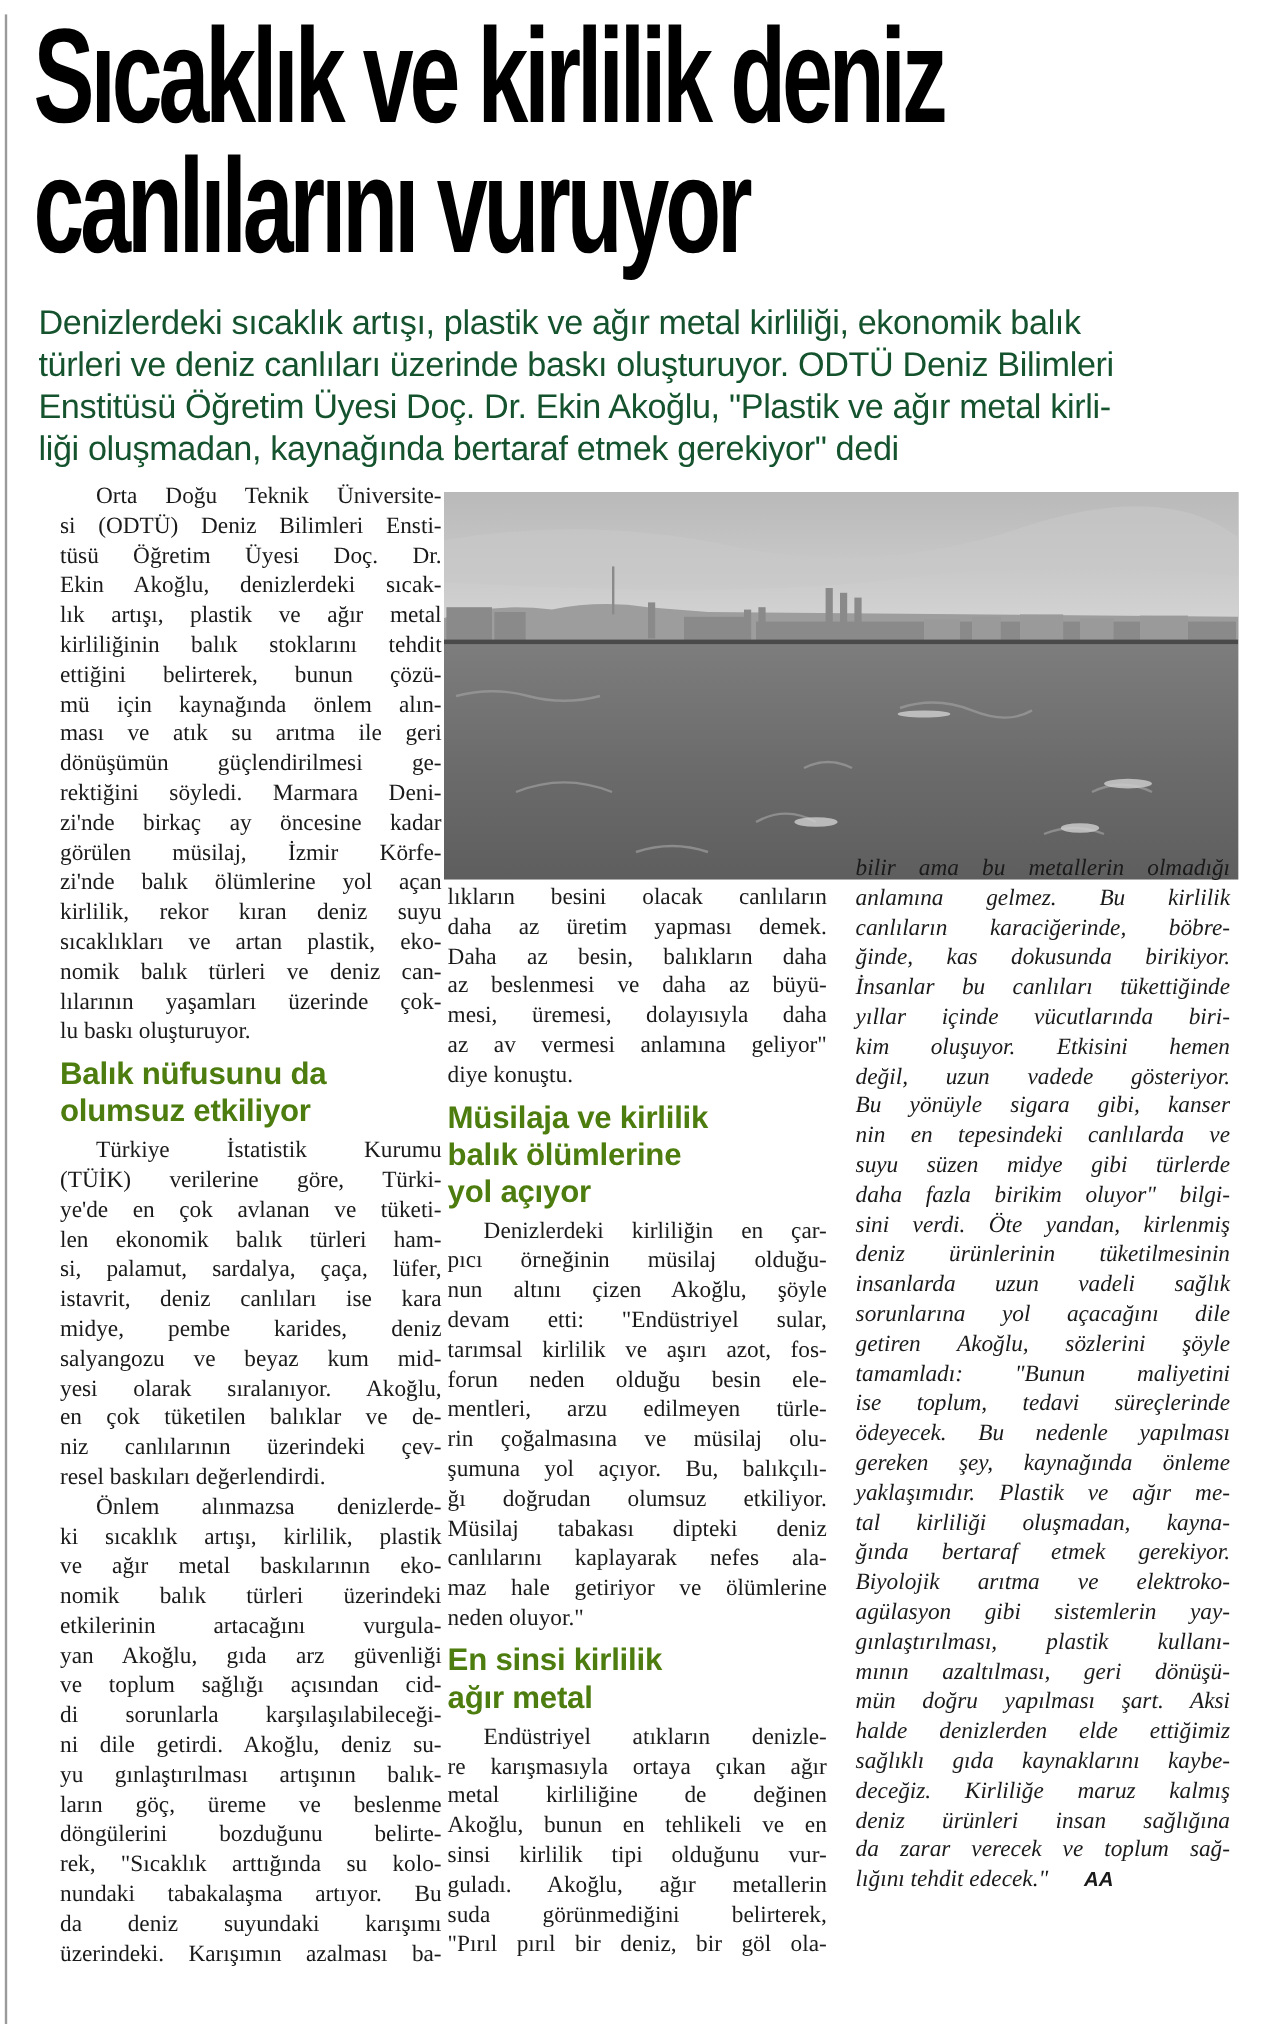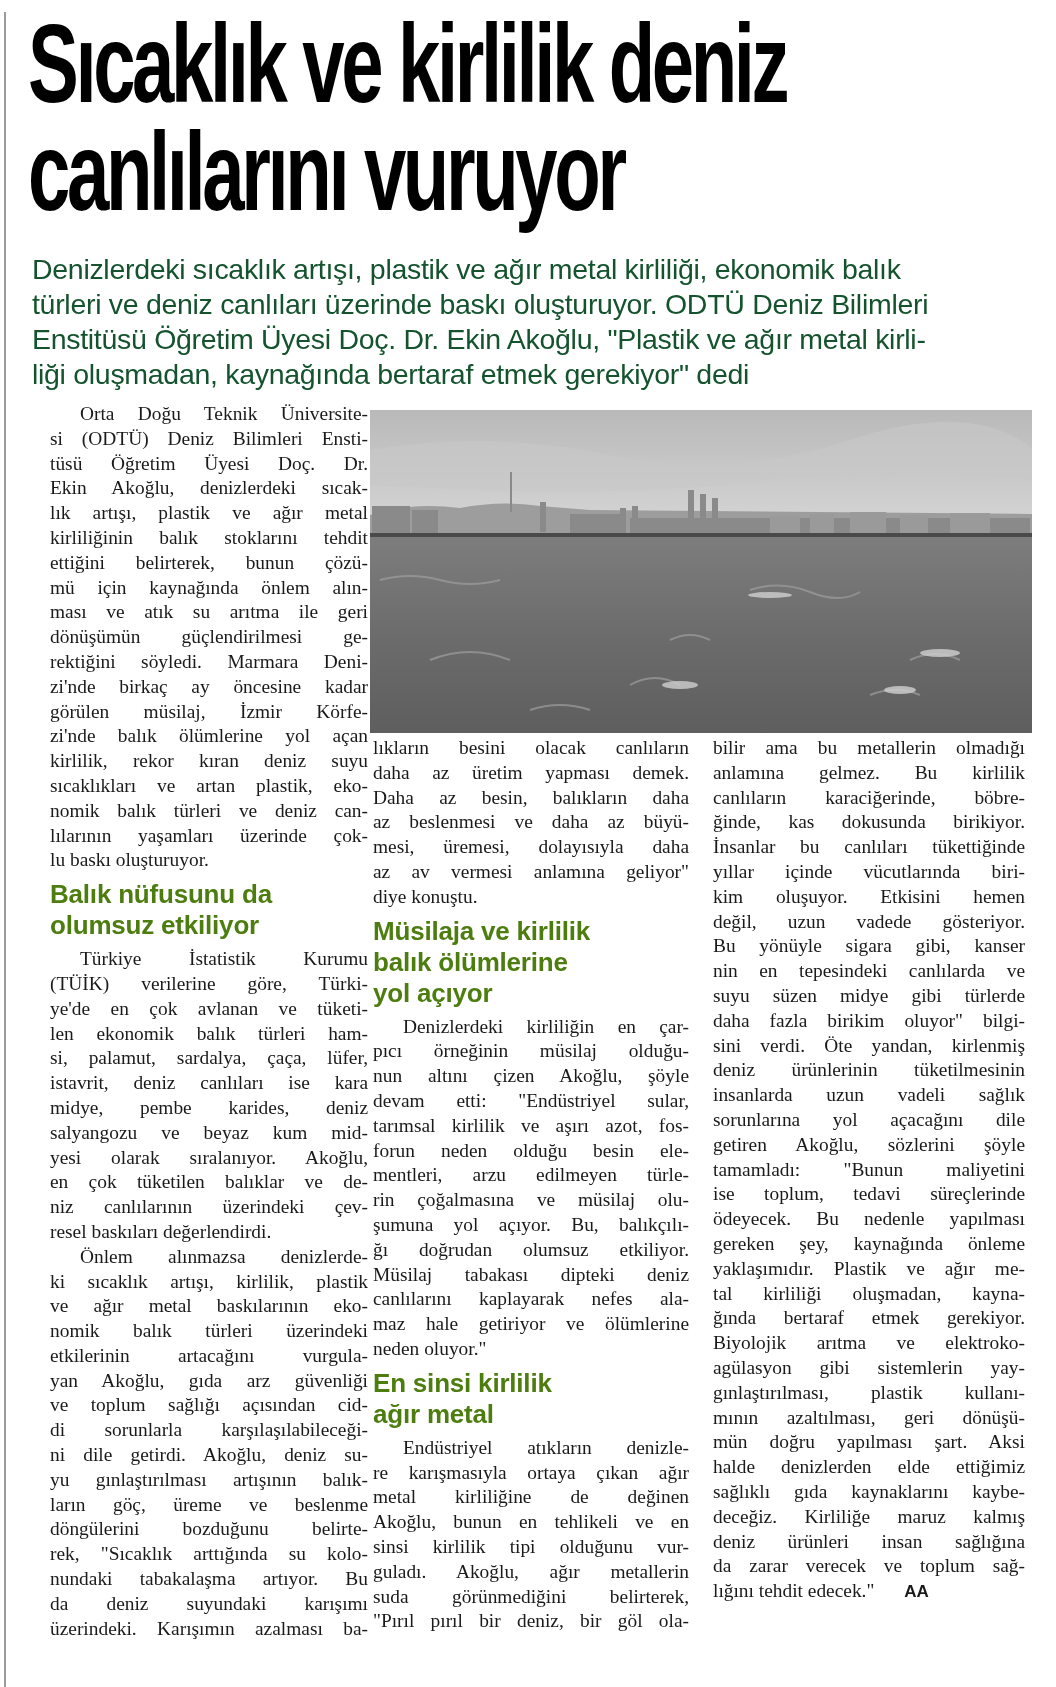--- a/index.html
+++ b/index.html
@@ -21,21 +21,21 @@
   .deck .line { display: block; white-space: nowrap; }
   .col {
     position: absolute; font-family: "Liberation Serif", serif;
     font-size: 19.4px; line-height: 24.8px; color: #1a1a1a;
   }
   .col .line { display: block; white-space: nowrap; text-align: justify; text-align-last: justify; }
   .col .line.last { text-align-last: left; }
   .col .line.indent { padding-left: 30px; }
   .col1 { left: 32px; top: 402px; width: 318px; margin-left: 18px; }
   .col2 { left: 373px; top: 736px; width: 316px; }
-  .col3 { left: 713px; top: 736px; width: 312px; }
+  .col3 { left: 713px; top: 712px; width: 312px; font-style: italic; }
   .subhead {
     display: block; font-family: Liberation Sans, sans-serif; font-weight: 700;
     font-size: 26px; line-height: 31px; color: #4d7c0f; margin: 6px 0 6px 0; letter-spacing: -0.2px;
   }
   .subhead .sline { display: block; white-space: nowrap; }
   .photo {
     position: absolute; left: 370px; top: 410px; width: 662px; height: 323px;
     overflow: hidden; background: #8a8a8a;
   }
   .photo svg { display: block; }

